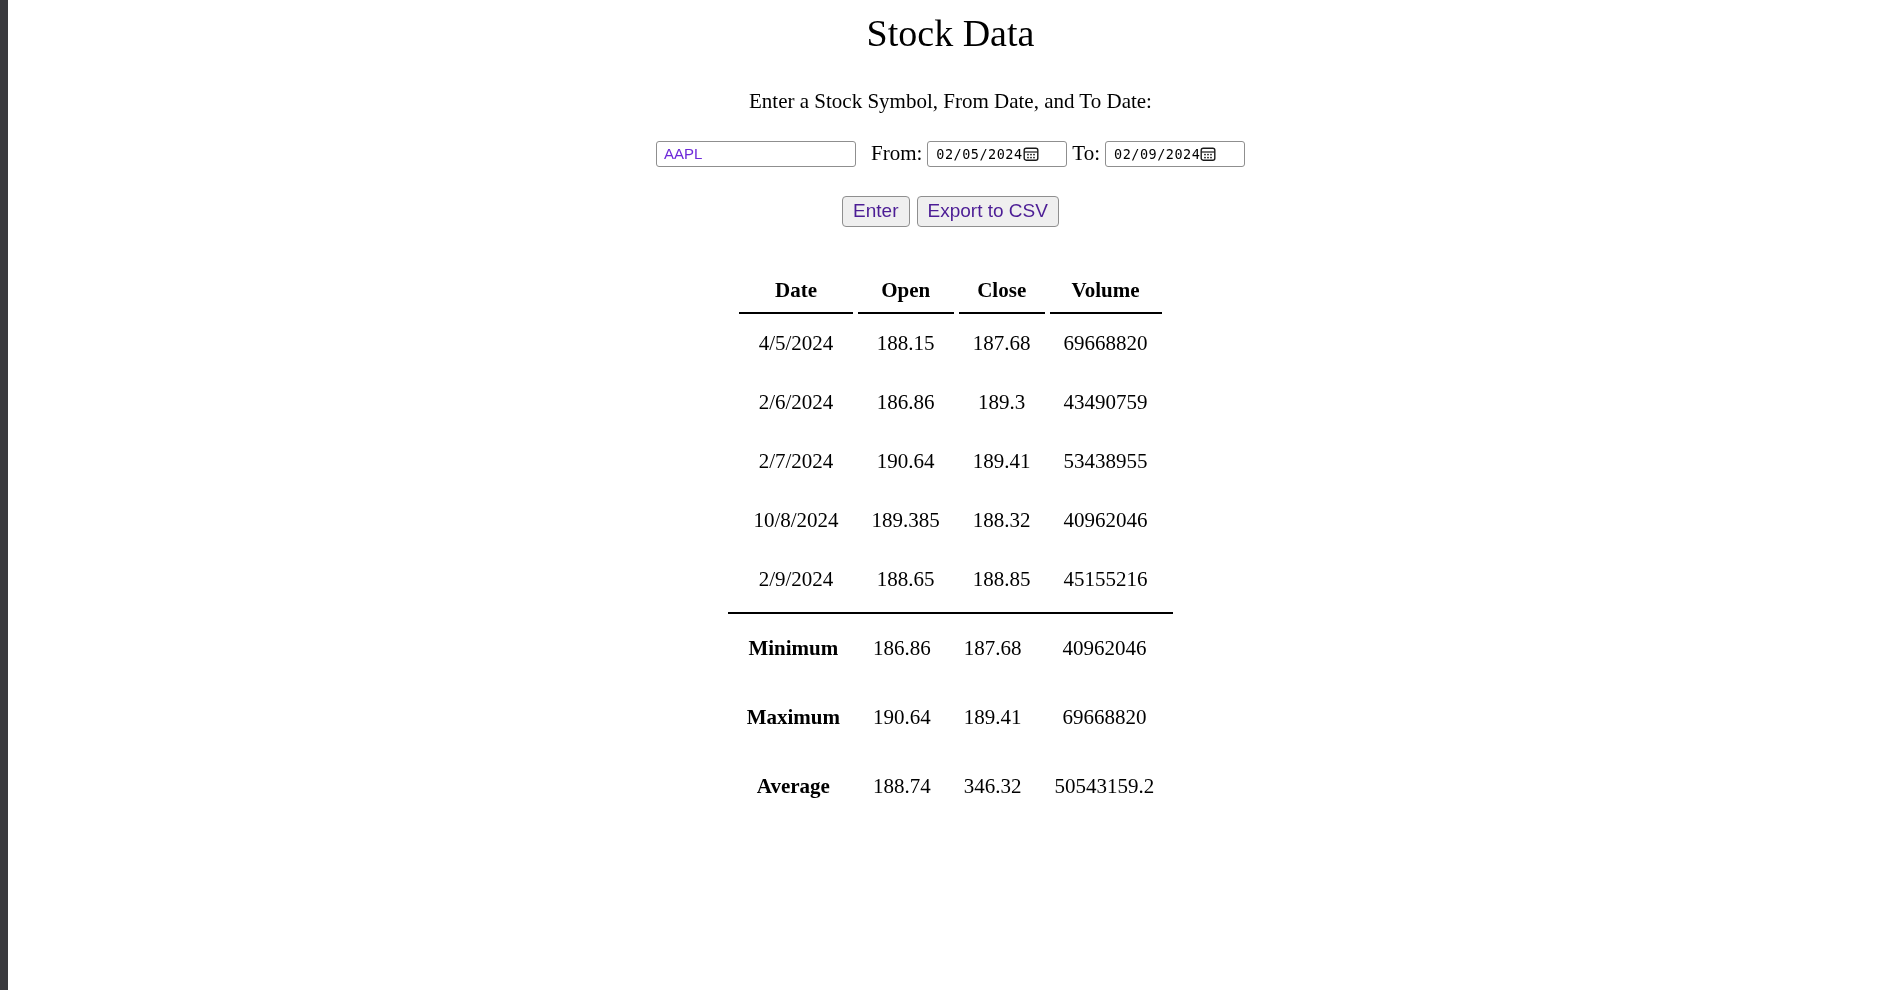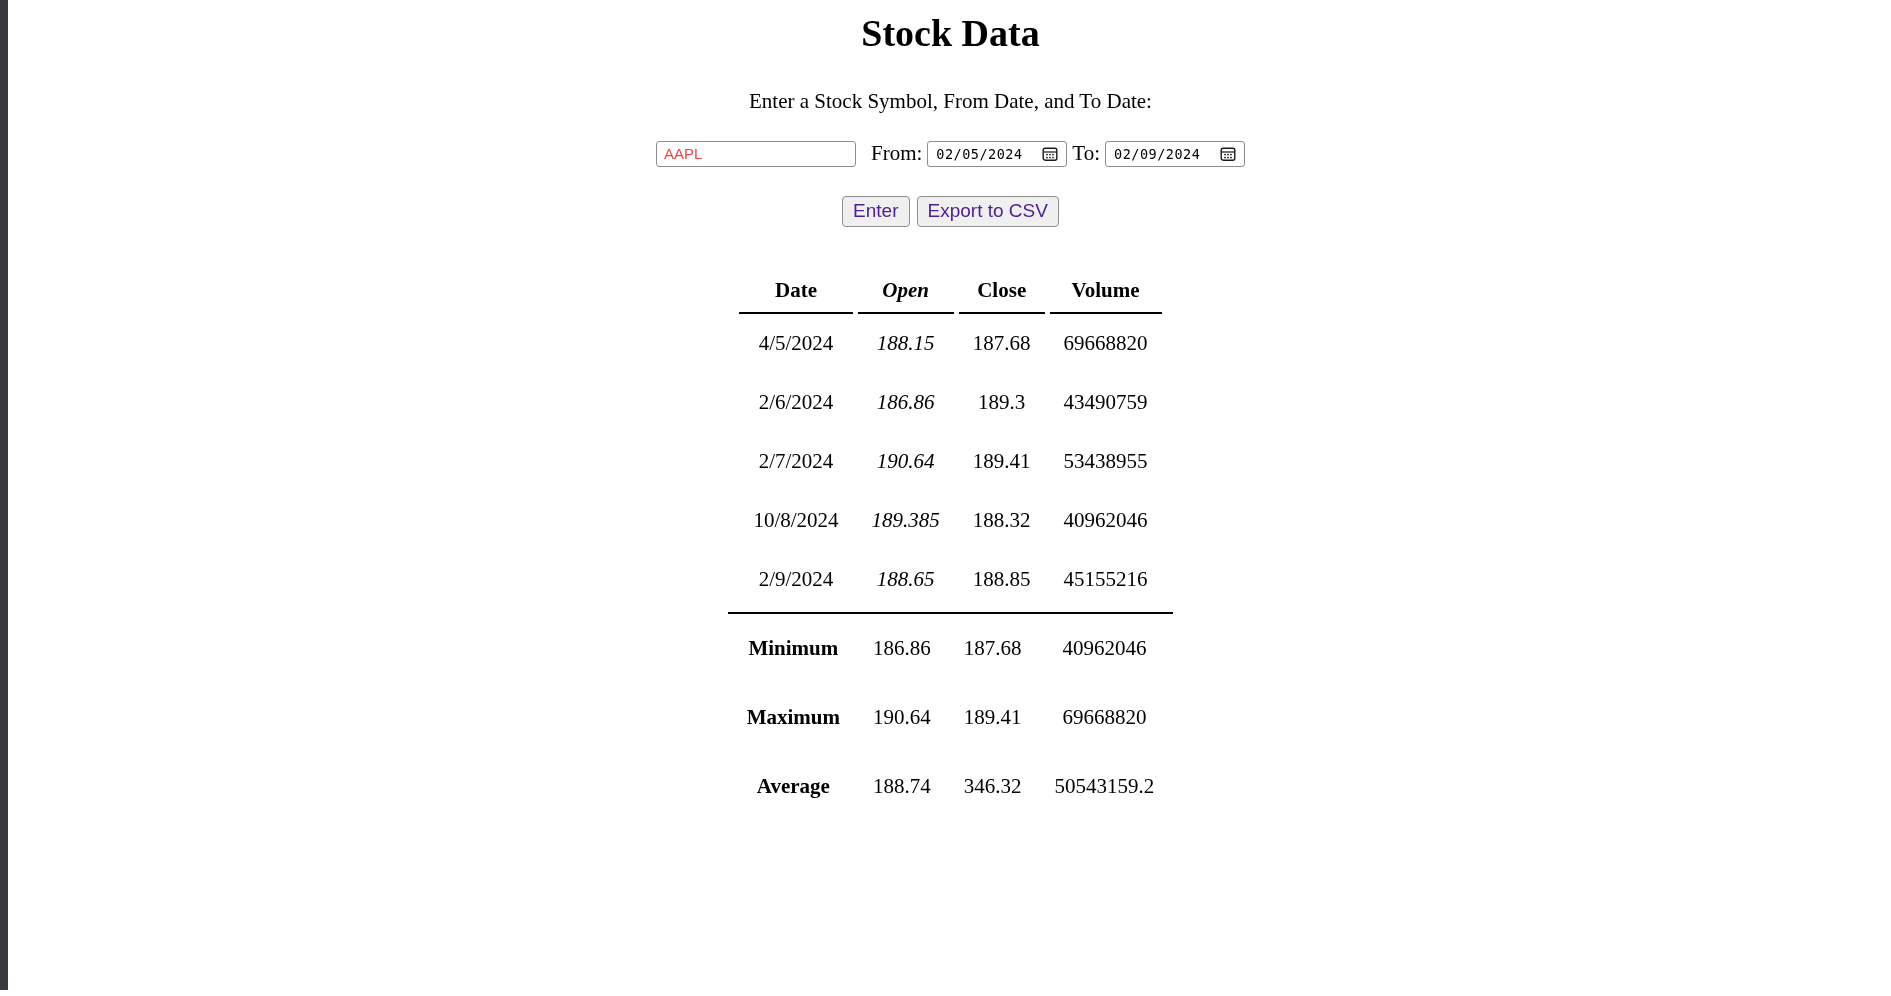--- a/index.html
+++ b/index.html
@@ -16,21 +16,21 @@
     width: 8px; height: 990px;
     background: #3a3a3e;
   }
   .content {
     position: absolute; left: 10px; top: 0; right: 0;
     text-align: center;
   }
   h1.page-title {
     margin: 12px 0 0 0;
     font-size: 38px;
-    font-weight: bold;
+    font-weight: normal;
     line-height: 1.15;
   }
   .instruction {
     margin: 33px 0 0 0;
     font-size: 21px;
   }
   .form-row {
     margin-top: 27px;
     display: flex;
     justify-content: center;
@@ -38,28 +38,28 @@
     gap: 5px;
   }
   .symbol-input {
     width: 200px; height: 26px;
     font: 15px "Liberation Sans", sans-serif;
     padding: 6px 7px;
     border: 1px solid #8f8f8f;
     border-radius: 3px;
     margin-right: 10px;
     background: #ffffff;
-    color: #ef4444;
+    color: #6d28d9;
   }
   .date-label { font-size: 21px; }
   .date-input {
     width: 140px; height: 26px;
     display: inline-flex;
     align-items: center;
-    justify-content: space-between;
+    justify-content: flex-start;
     padding: 2px 8px;
     border: 1px solid #8f8f8f;
     border-radius: 3px;
     background: #ffffff;
     cursor: default;
   }
   .date-text {
     font-family: "DejaVu Sans Mono", monospace;
     font-size: 13.5px;
     letter-spacing: 0.5px;
@@ -87,21 +87,21 @@
     font-size: 21px;
   }
   .stock-table { margin: 47px auto 0 auto; text-align: center; }
   .stock-table th {
     font-weight: bold;
     padding: 4px 14px 9px 14px;
     border-bottom: 2px solid #000000;
   }
   .stock-table td { padding: 17px 14px; }
   .stock-table th:nth-child(1), .stock-table td:nth-child(1) { min-width: 88px; }
-  .stock-table th:nth-child(2), .stock-table td:nth-child(2) { min-width: 78px; font-style: italic; }
+  .stock-table th:nth-child(2), .stock-table td:nth-child(2) { min-width: 78px; }
   .stock-table th:nth-child(3), .stock-table td:nth-child(3) { min-width: 67px; }
   .stock-table th:nth-child(4), .stock-table td:nth-child(4) { min-width: 97px; }
   .summary-table {
     margin: 3px auto 0 auto;
     border-top: 2px solid #000000;
   }
   .summary-table th, .summary-table td { padding: 22px 14px; }
   .summary-table th { font-weight: bold; min-width: 95px; }
   .summary-table td:nth-child(2) { min-width: 78px; }
   .summary-table td:nth-child(3) { min-width: 67px; }

